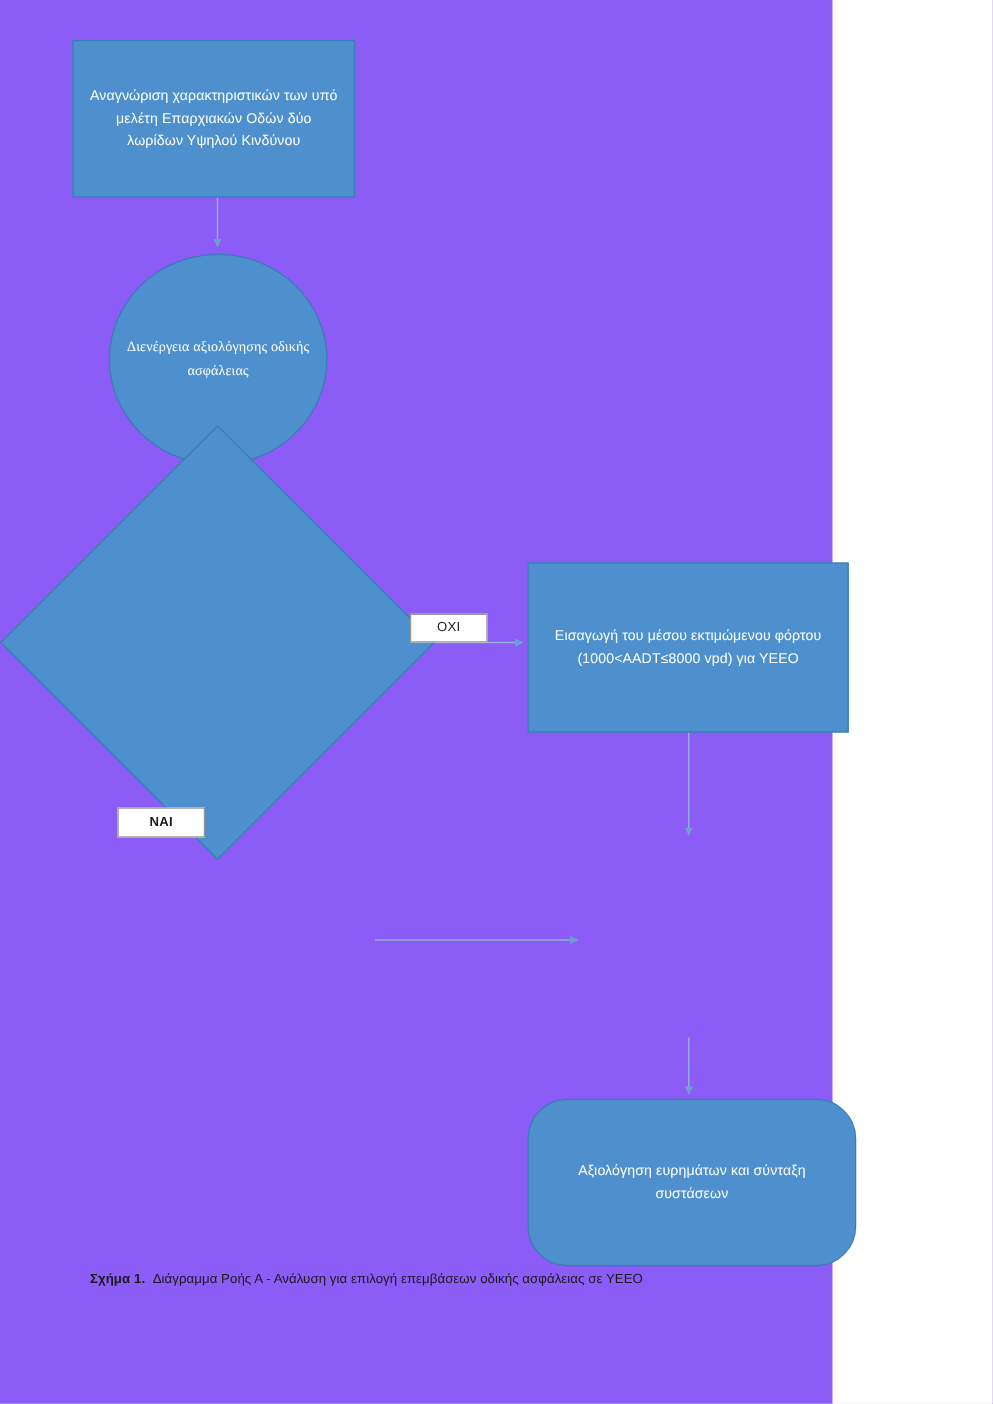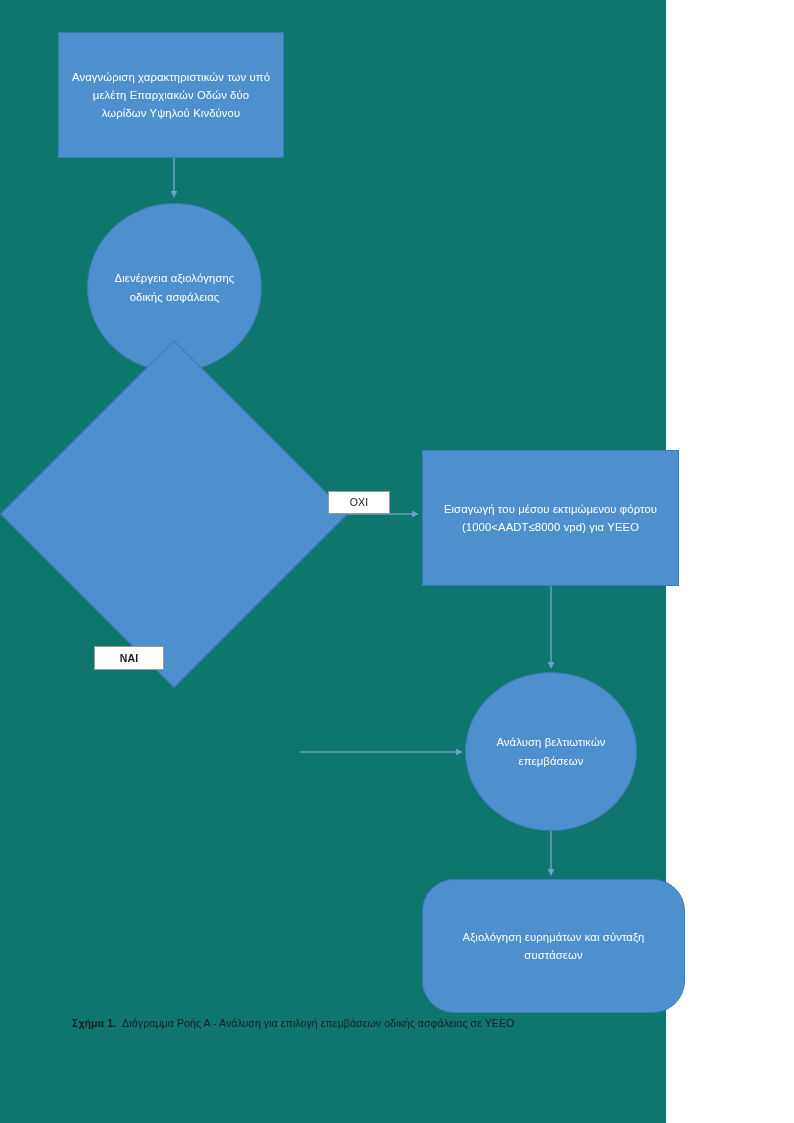--- a/index.html
+++ b/index.html
@@ -15,21 +15,21 @@
     overflow: hidden;
     font-family: "Liberation Sans", "DejaVu Sans", sans-serif;
     -webkit-font-smoothing: antialiased;
   }
 
   #page {
     position: absolute;
     left: 0; top: 0;
     width: 666px;
     height: 1123px;
-    background: #0f766e;
+    background: #8b5cf6;
   }
 
   
   #connectors {
     position: absolute;
     left: 0; top: 0;
     width: 794px;
     height: 1123px;
     z-index: 1;
     pointer-events: none;
@@ -52,20 +52,21 @@
 
   .node.process {
     background: #4e90cd;
     border: 1px solid #3a7cb8;
   }
 
   .node.terminator {
     background: #4e90cd;
     border: 1px solid #3a7cb8;
     border-radius: 50%;
+    font-family: Liberation Serif, serif;
   }
 
   .node.decision {
     background: transparent;
     border: none;
     padding: 0;
   }
   .node.decision .diamond-shape {
     position: absolute;
     left: 0; top: 0;
@@ -177,23 +178,20 @@
 
   <div class="node decision" style="left:51px; top:391px; width:246px; height:246px;">
     <span class="diamond-shape"></span>
   </div>
 
   <div class="node process" style="left:422px; top:450px; width:257px; height:136px;">
     <span class="node-label">Εισαγωγή του μέσου εκτιμώμενου φόρτου (1000&lt;AADT≤8000 vpd) για ΥΕΕΟ</span>
   </div>
 
 
-  <div class="node terminator" style="left:465px; top:672px; width:172px; height:159px;">
-    <span class="node-label">Ανάλυση βελτιωτικών επεμβάσεων</span>
-  </div>
 
   <div class="node process" style="left:422px; top:879px; width:263px; height:134px;border-radius:32px;">
     <span class="node-label">Αξιολόγηση ευρημάτων και σύνταξη συστάσεων</span>
   </div>
 
   <div class="edge-label" style="left:328px; top:491px; width:62px; height:23px;">
     <span>ΟΧΙ</span>
   </div>
 
   <div class="edge-label" style="left:94px; top:646px; width:70px; height:24px;font-weight:bold;">

